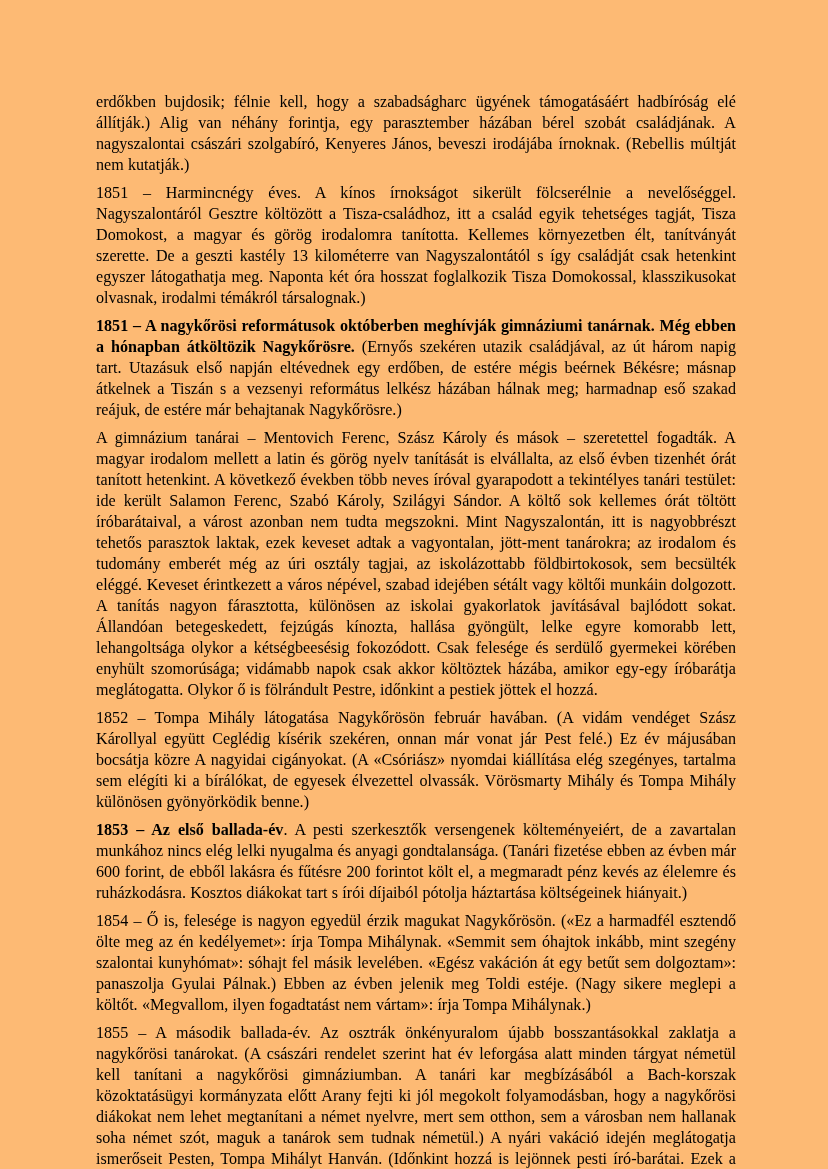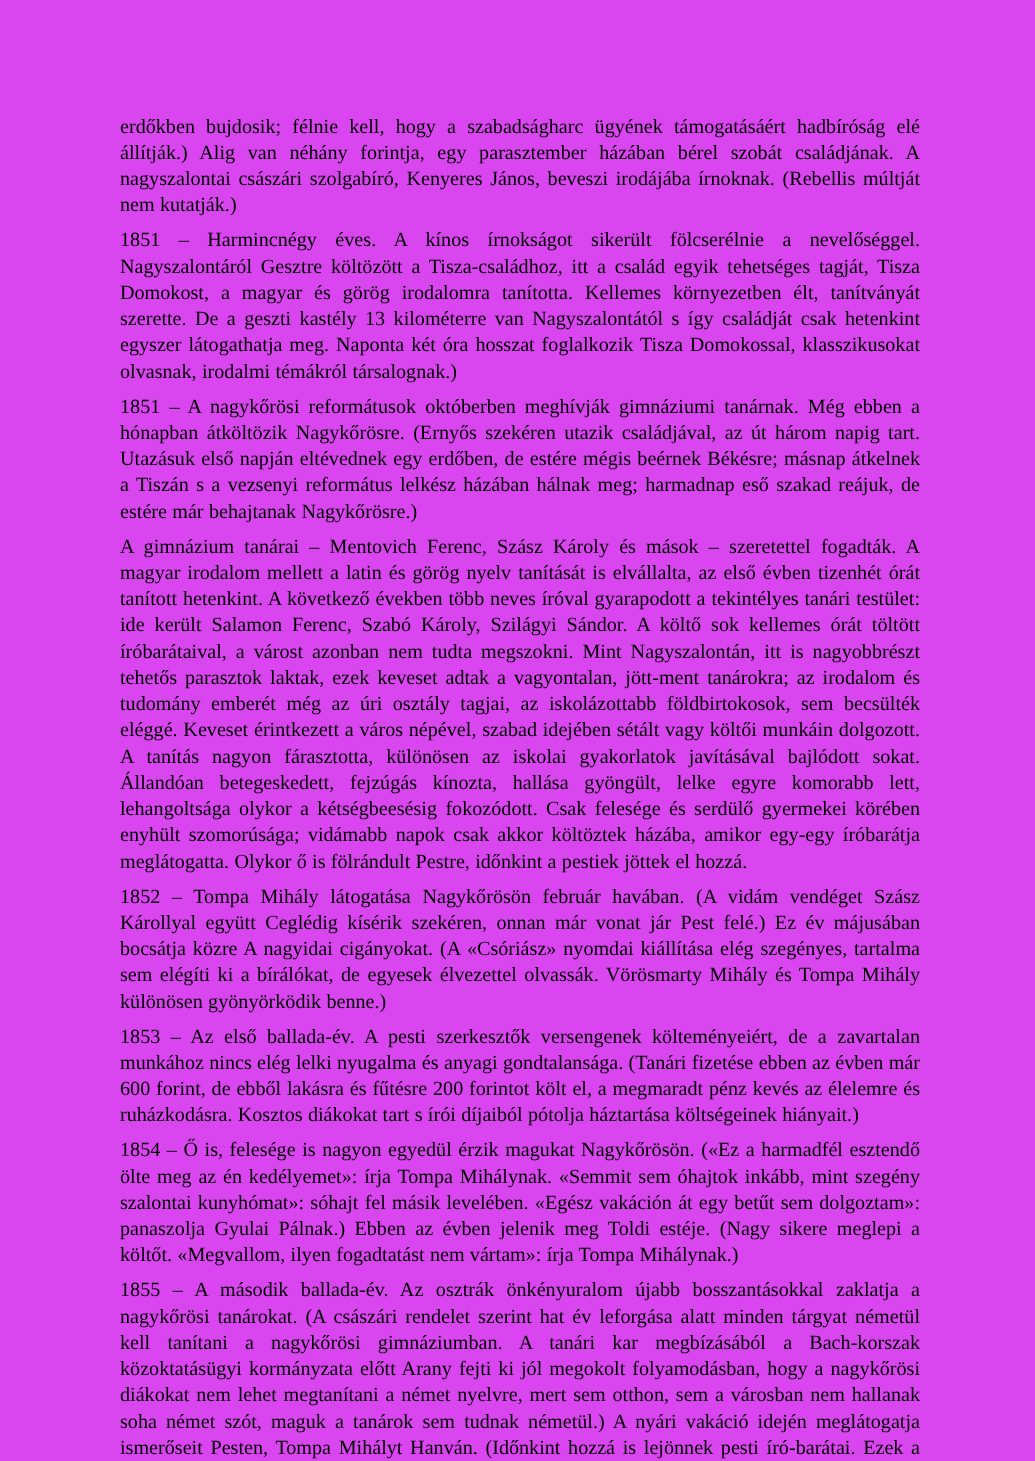--- a/index.html
+++ b/index.html
@@ -12,21 +12,21 @@
     width: 828px;
     height: 1169px;
     overflow: hidden;
     font-family: "Liberation Serif", "DejaVu Serif", serif;
     color: #000000;
   }
   .page {
     position: relative;
     width: 828px;
     height: 1169px;
-    background: #d946ef;
+    background: #fdba74;
     box-sizing: border-box;
   }
   .content {
     position: absolute;
     left: 96px;
     top: 91px;
     width: 640px;
   }
   p.para {
     margin: 0 0 7px 0;
@@ -36,21 +36,21 @@
     text-align: justify;
     text-justify: inter-word;
     letter-spacing: 0.01px;
     word-spacing: 0.2px;
     -webkit-font-smoothing: antialiased;
   }
   p.para:last-child {
     margin-bottom: 0;
   }
   .b {
-    font-weight: normal;
+    font-weight: bold;
   }
 </style>
 </head>
 <body>
 
 <div class="page">
   <div class="content" id="content-root">
       <p class="para"><span>erdőkben bujdosik; félnie kell, hogy a szabadságharc ügyének támogatásáért hadbíróság elé állítják.) Alig van néhány forintja, egy parasztember házában bérel szobát családjának. A nagyszalontai császári szolgabíró, Kenyeres János, beveszi irodájába írnoknak. (Rebellis múltját nem kutatják.)</span></p>
       <p class="para"><span>1851 – Harmincnégy éves. A kínos írnokságot sikerült fölcserélnie a nevelőséggel. Nagyszalontáról Gesztre költözött a Tisza-családhoz, itt a család egyik tehetséges tagját, Tisza Domokost, a magyar és görög irodalomra tanította. Kellemes környezetben élt, tanítványát szerette. De a geszti kastély 13 kilométerre van Nagyszalontától s így családját csak hetenkint egyszer látogathatja meg. Naponta két óra hosszat foglalkozik Tisza Domokossal, klasszikusokat olvasnak, irodalmi témákról társalognak.)</span></p>
       <p class="para"><span class="b">1851 – A nagykőrösi reformátusok októberben meghívják gimnáziumi tanárnak. Még ebben a hónapban átköltözik Nagykőrösre.</span><span> (Ernyős szekéren utazik családjával, az út három napig tart. Utazásuk első napján eltévednek egy erdőben, de estére mégis beérnek Békésre; másnap átkelnek a Tiszán s a vezsenyi református lelkész házában hálnak meg; harmadnap eső szakad reájuk, de estére már behajtanak Nagykőrösre.)</span></p>

